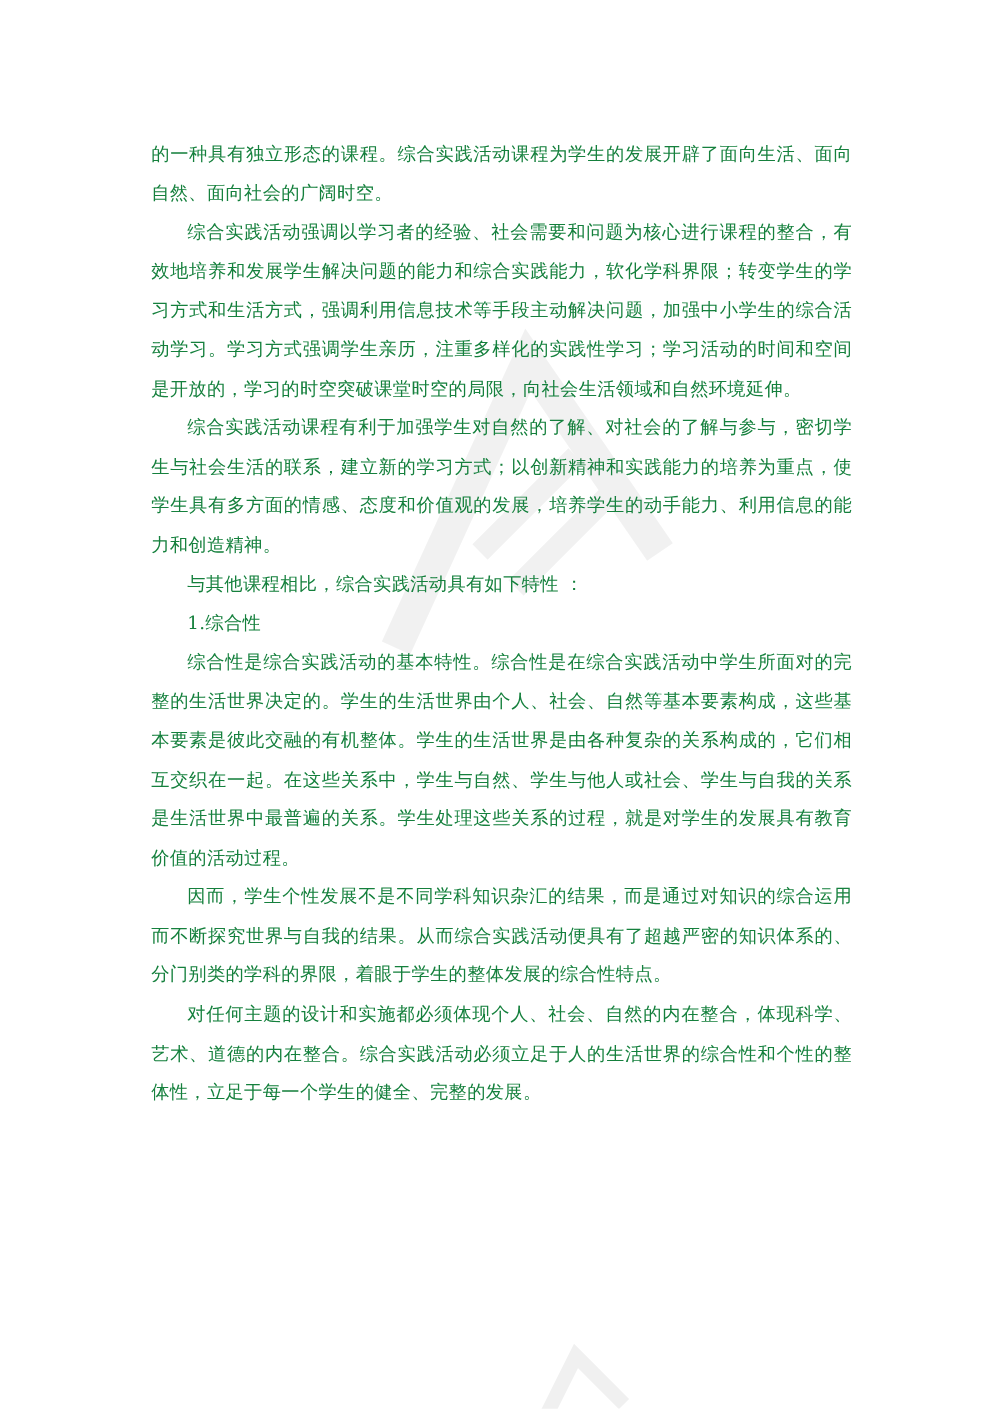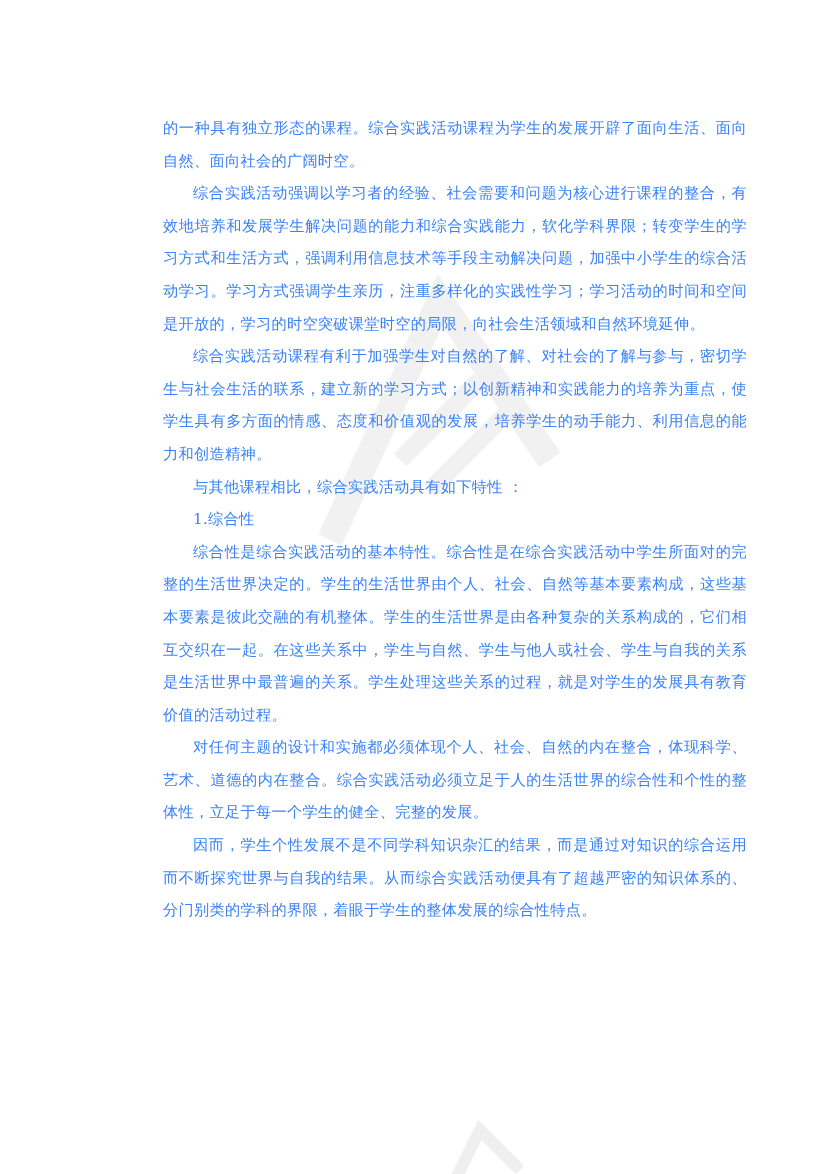--- a/index.html
+++ b/index.html
@@ -3,23 +3,22 @@
 <meta charset="utf-8">
 <style>
   html, body { margin: 0; padding: 0; background: #ffffff; }
   body { width: 830px; height: 1174px; position: relative; overflow: hidden; }
   .page {
     position: absolute; left: 0; top: 0; width: 830px; height: 1174px; background: #fff;
   }
   .content {
     position: absolute; left: 126px; top: 112px; width: 584px;
     font-family: "DejaVu Serif", "Liberation Serif", serif;
-    font-size: 15.2px; color: #3b82f6; line-height: 32.6px;
+    font-size: 15.2px; color: #15803d; line-height: 32.6px;
     letter-spacing: 0.3px;
-    margin-left: 37px;
   }
   .content p { margin: 0; text-align: justify; text-align-last: left; }
   .indent { text-indent: 30px; }
   .watermark {
     position: absolute; left: 290px; top: 260px; width: 300px; height: 300px;
     opacity: 0.05; pointer-events: none;
   }
   .watermark2 {
     position: absolute; left: 440px; top: 1110px; width: 120px; height: 80px;
     opacity: 0.06; pointer-events: none;
@@ -37,16 +36,16 @@
     <path d="M10 80 L40 20 L80 60" stroke="#000" stroke-width="12" fill="none"></path>
   </svg>
 
   <div class="content">
     <p>的一种具有独立形态的课程。综合实践活动课程为学生的发展开辟了面向生活、面向自然、面向社会的广阔时空。</p>
     <p class="indent">综合实践活动强调以学习者的经验、社会需要和问题为核心进行课程的整合，有效地培养和发展学生解决问题的能力和综合实践能力，软化学科界限；转变学生的学习方式和生活方式，强调利用信息技术等手段主动解决问题，加强中小学生的综合活动学习。学习方式强调学生亲历，注重多样化的实践性学习；学习活动的时间和空间是开放的，学习的时空突破课堂时空的局限，向社会生活领域和自然环境延伸。</p>
     <p class="indent">综合实践活动课程有利于加强学生对自然的了解、对社会的了解与参与，密切学生与社会生活的联系，建立新的学习方式；以创新精神和实践能力的培养为重点，使学生具有多方面的情感、态度和价值观的发展，培养学生的动手能力、利用信息的能力和创造精神。</p>
     <p class="indent">与其他课程相比，综合实践活动具有如下特性 ：</p>
     <p class="indent">1.综合性</p>
     <p class="indent">综合性是综合实践活动的基本特性。综合性是在综合实践活动中学生所面对的完整的生活世界决定的。学生的生活世界由个人、社会、自然等基本要素构成，这些基本要素是彼此交融的有机整体。学生的生活世界是由各种复杂的关系构成的，它们相互交织在一起。在这些关系中，学生与自然、学生与他人或社会、学生与自我的关系是生活世界中最普遍的关系。学生处理这些关系的过程，就是对学生的发展具有教育价值的活动过程。</p>
+    <p class="indent">因而，学生个性发展不是不同学科知识杂汇的结果，而是通过对知识的综合运用而不断探究世界与自我的结果。从而综合实践活动便具有了超越严密的知识体系的、分门别类的学科的界限，着眼于学生的整体发展的综合性特点。</p>
     <p class="indent">对任何主题的设计和实施都必须体现个人、社会、自然的内在整合，体现科学、艺术、道德的内在整合。综合实践活动必须立足于人的生活世界的综合性和个性的整体性，立足于每一个学生的健全、完整的发展。</p>
-    <p class="indent">因而，学生个性发展不是不同学科知识杂汇的结果，而是通过对知识的综合运用而不断探究世界与自我的结果。从而综合实践活动便具有了超越严密的知识体系的、分门别类的学科的界限，着眼于学生的整体发展的综合性特点。</p>
   </div>
 </div>
 
 </body></html>

